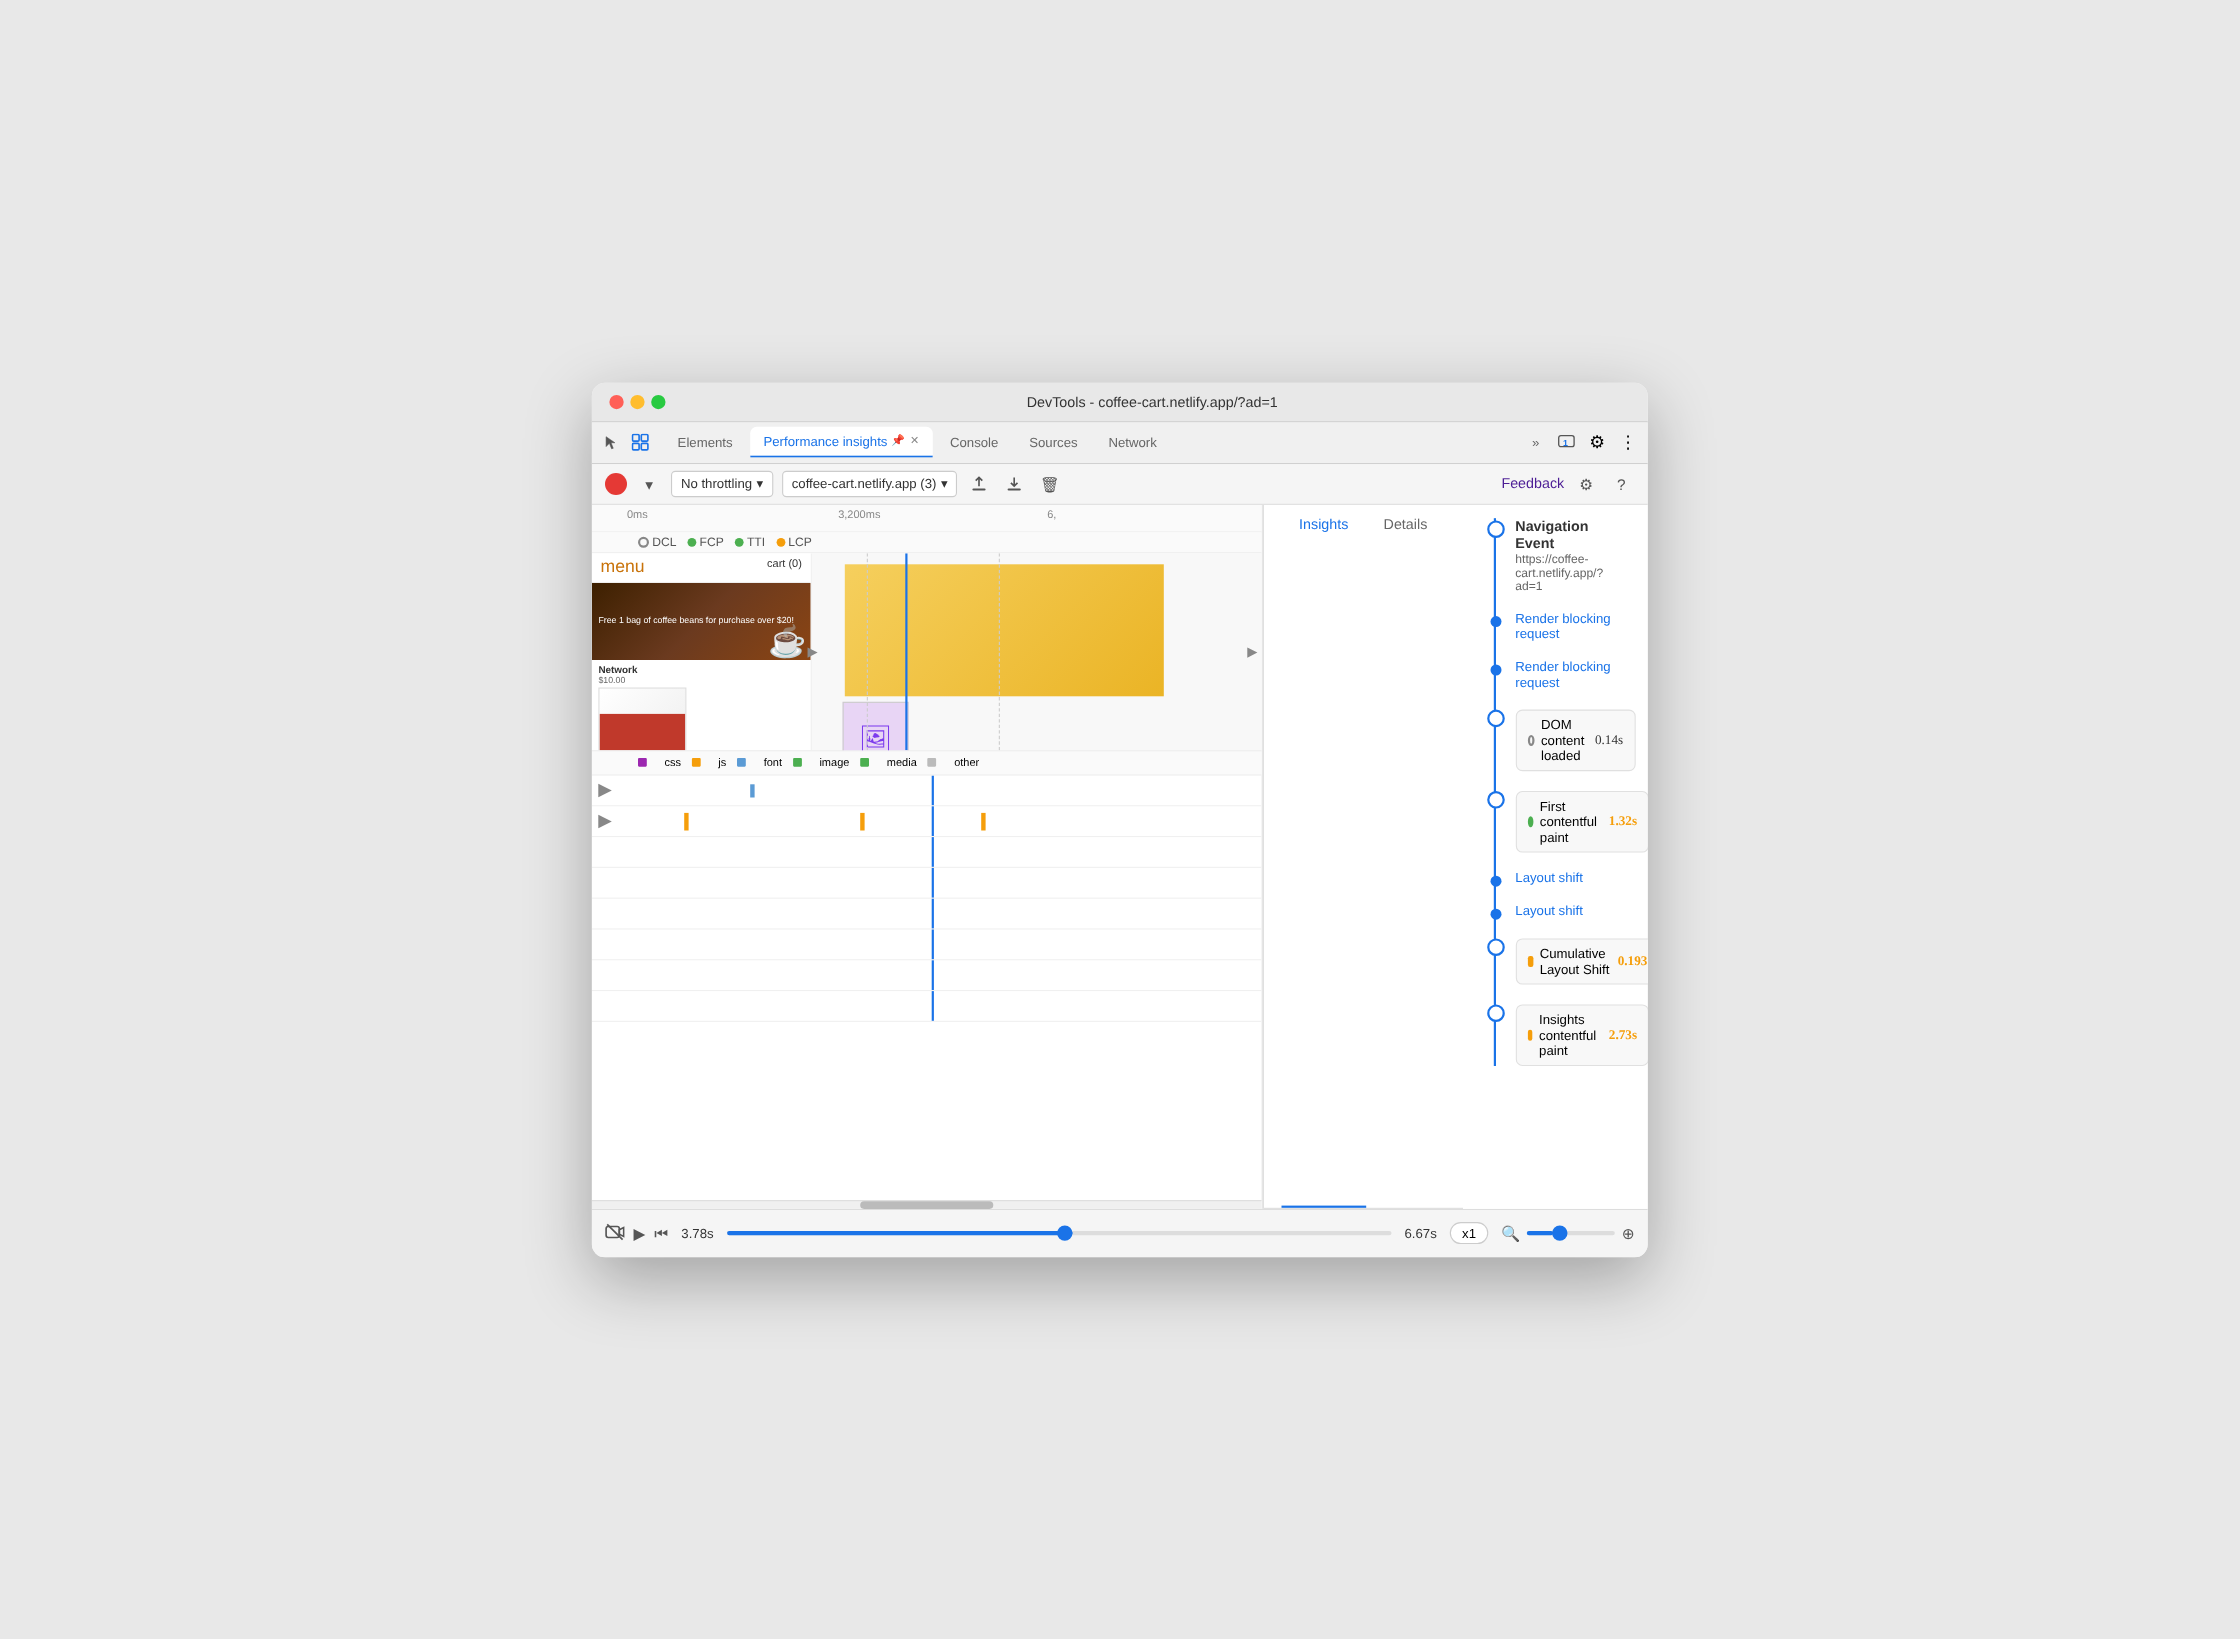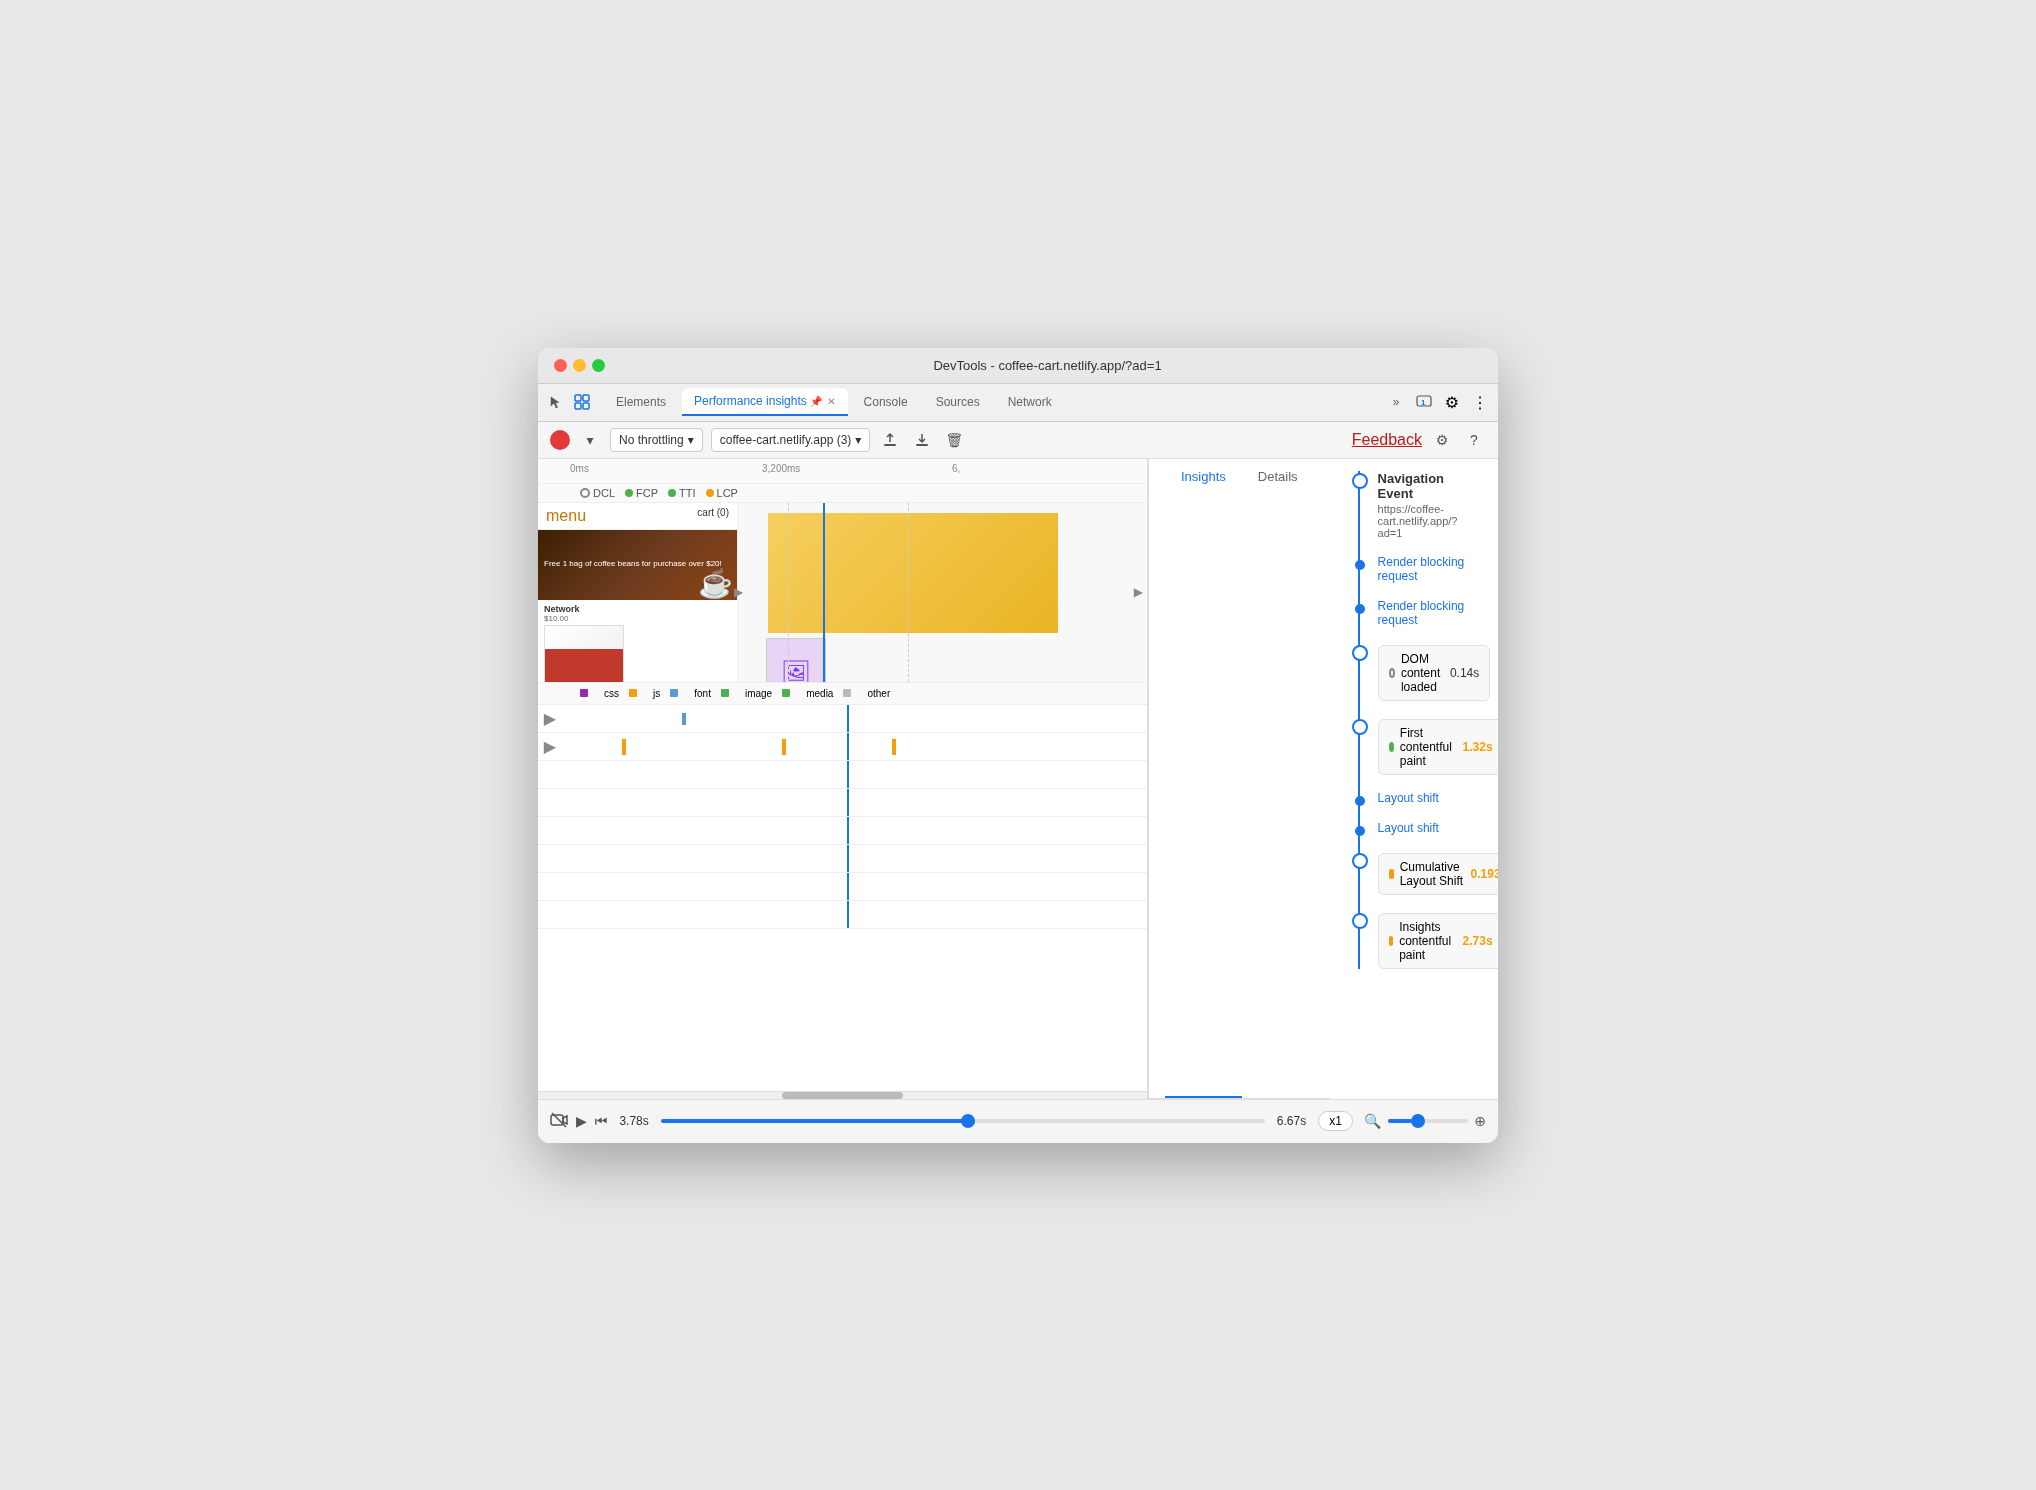--- a/index.html
+++ b/index.html
@@ -92,23 +92,22 @@
       background: #fff;
       border: 1px solid #ccc;
       border-radius: 4px;
       padding: 4px 8px;
       font-size: 12px;
       cursor: pointer;
       color: #333;
     }
     .toolbar-spacer { flex: 1; }
     .feedback-link {
-      font-size: 16px;
-      color: #b91c1c;
-      text-decoration: underline;
+      font-size: 13px;
+      color: #4c1d95;
       cursor: pointer;
     }
     .icon-btn {
       width: 24px; height: 24px;
       display: flex; align-items: center; justify-content: center;
       cursor: pointer;
       color: #555;
       font-size: 14px;
     }
     .main-content {
@@ -458,21 +457,21 @@
       align-items: center;
       gap: 6px;
       background: #f8f8f8;
       border: 1px solid #e0e0e0;
       border-radius: 6px;
       padding: 6px 10px;
       font-size: 12px;
       margin-top: 2px;
     }
     .badge-square { width: 10px; height: 10px; border-radius: 2px; }
-    .badge-value { color: #f59e0b; font-weight: 600; }
+    .badge-value { color: #f59e0b; font-weight: 600; font-family: Liberation Serif, serif; }
     .badge-circle-empty {
       width: 10px; height: 10px;
       border: 2px solid #888;
       border-radius: 50%;
       background: transparent;
     }
     .badge-circle-green {
       width: 10px; height: 10px;
       background: #4caf50;
       border-radius: 50%;

